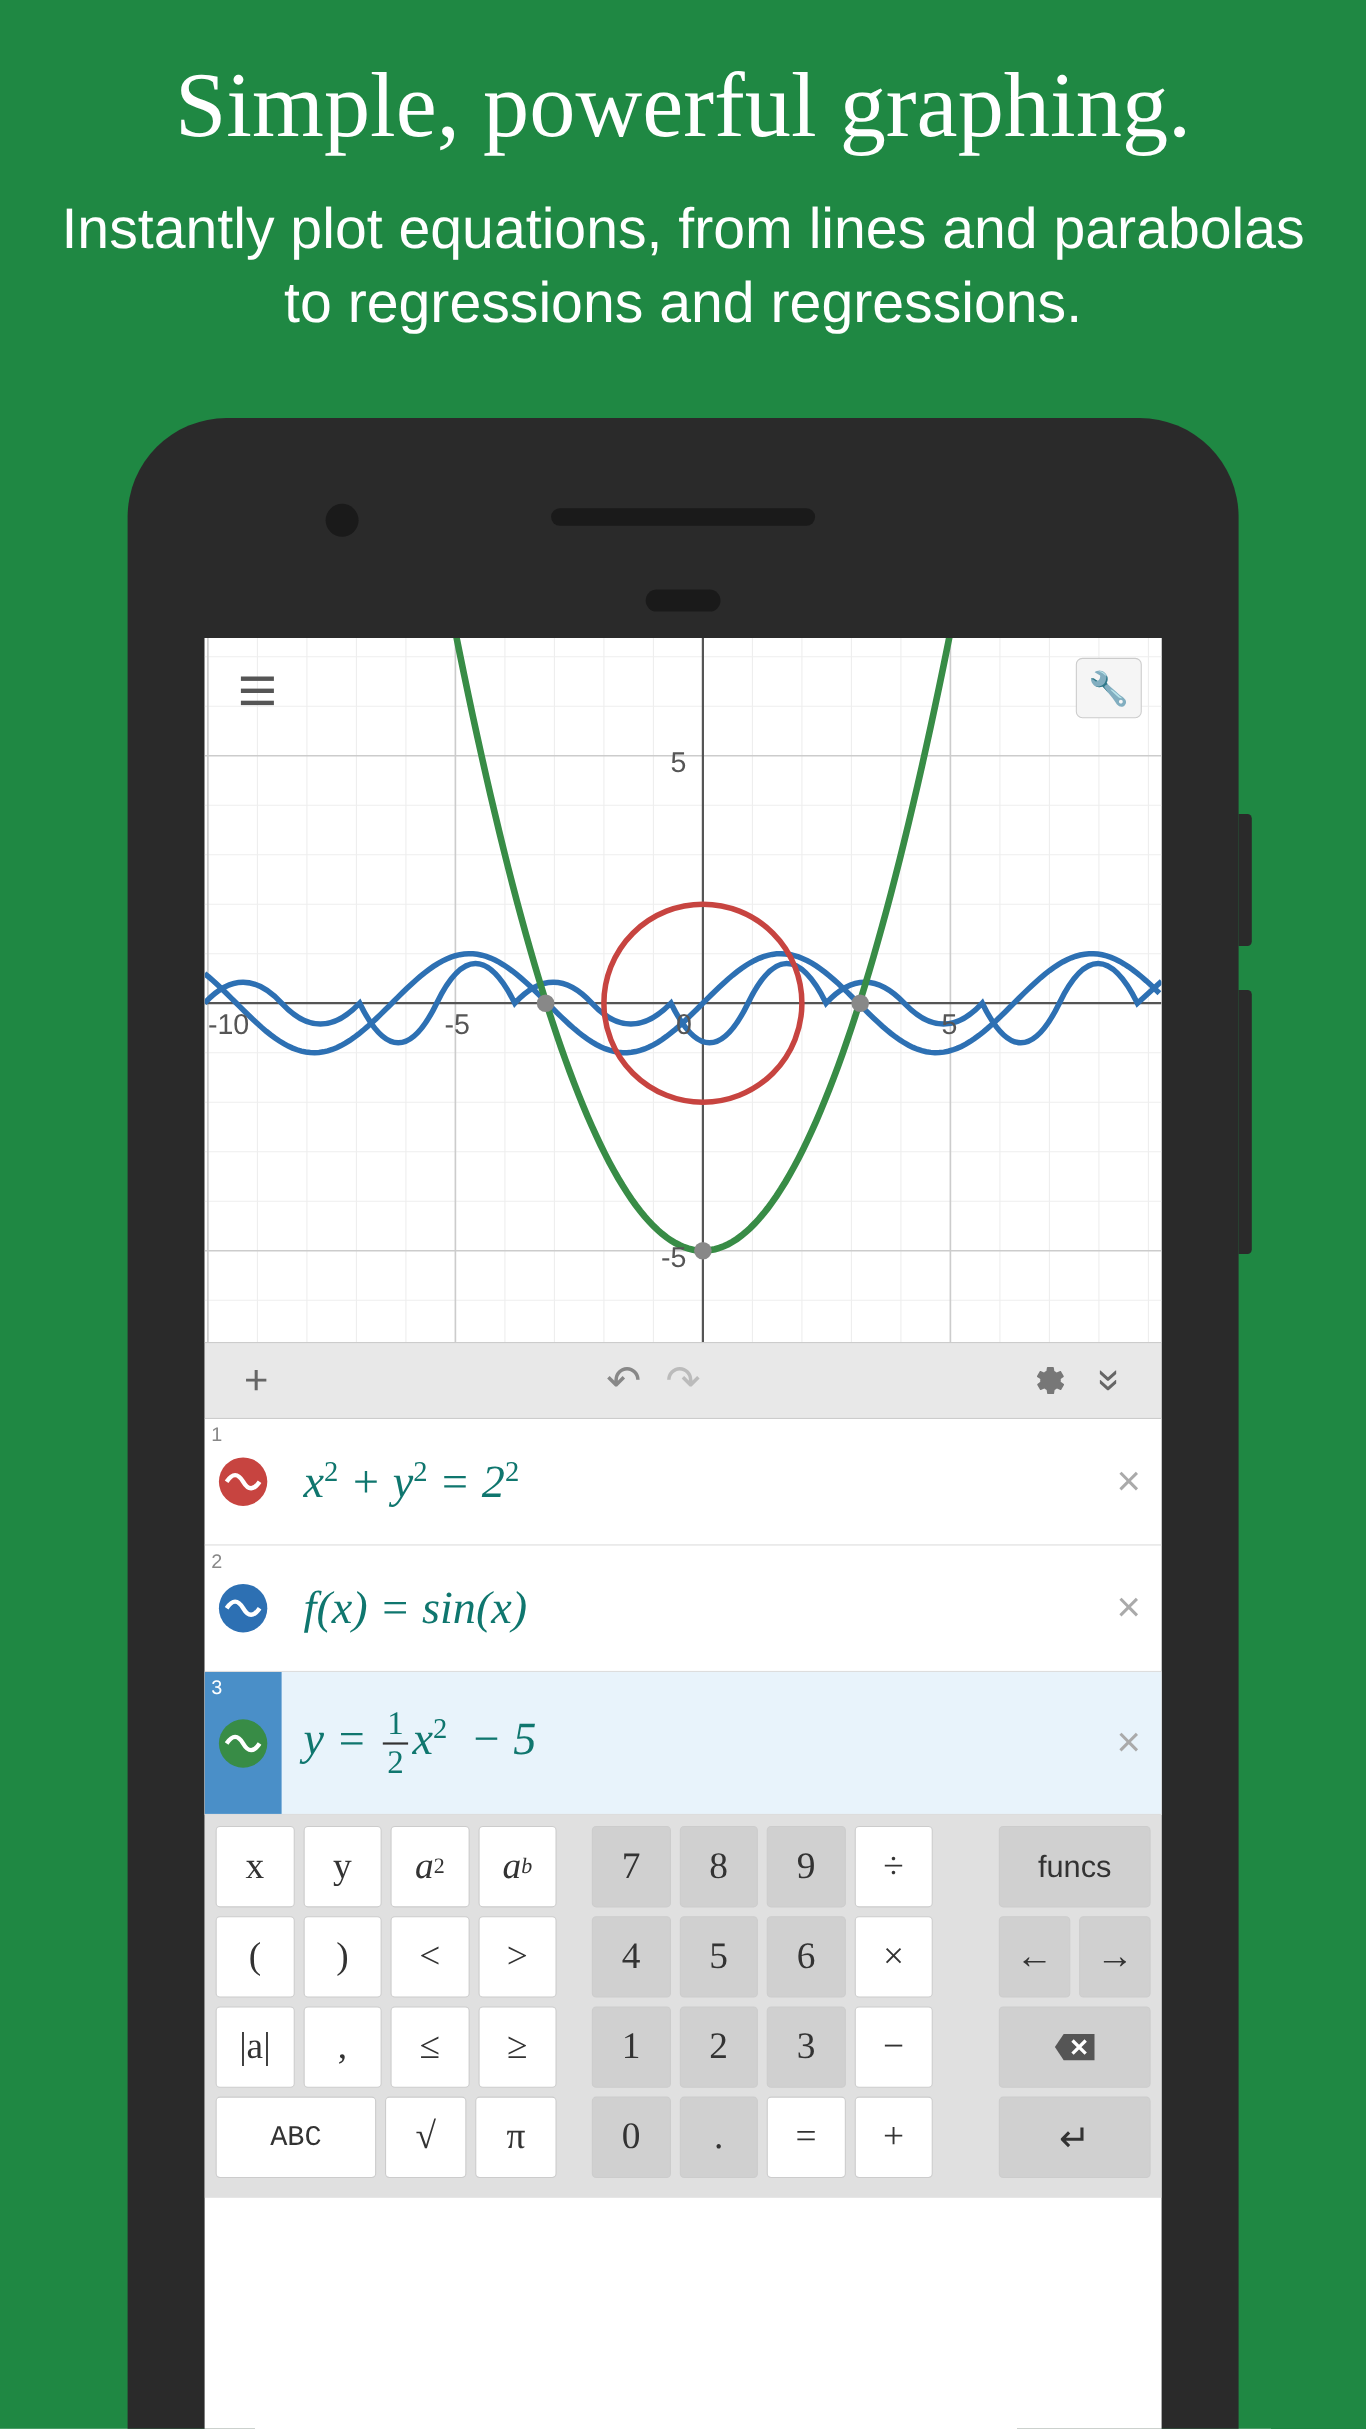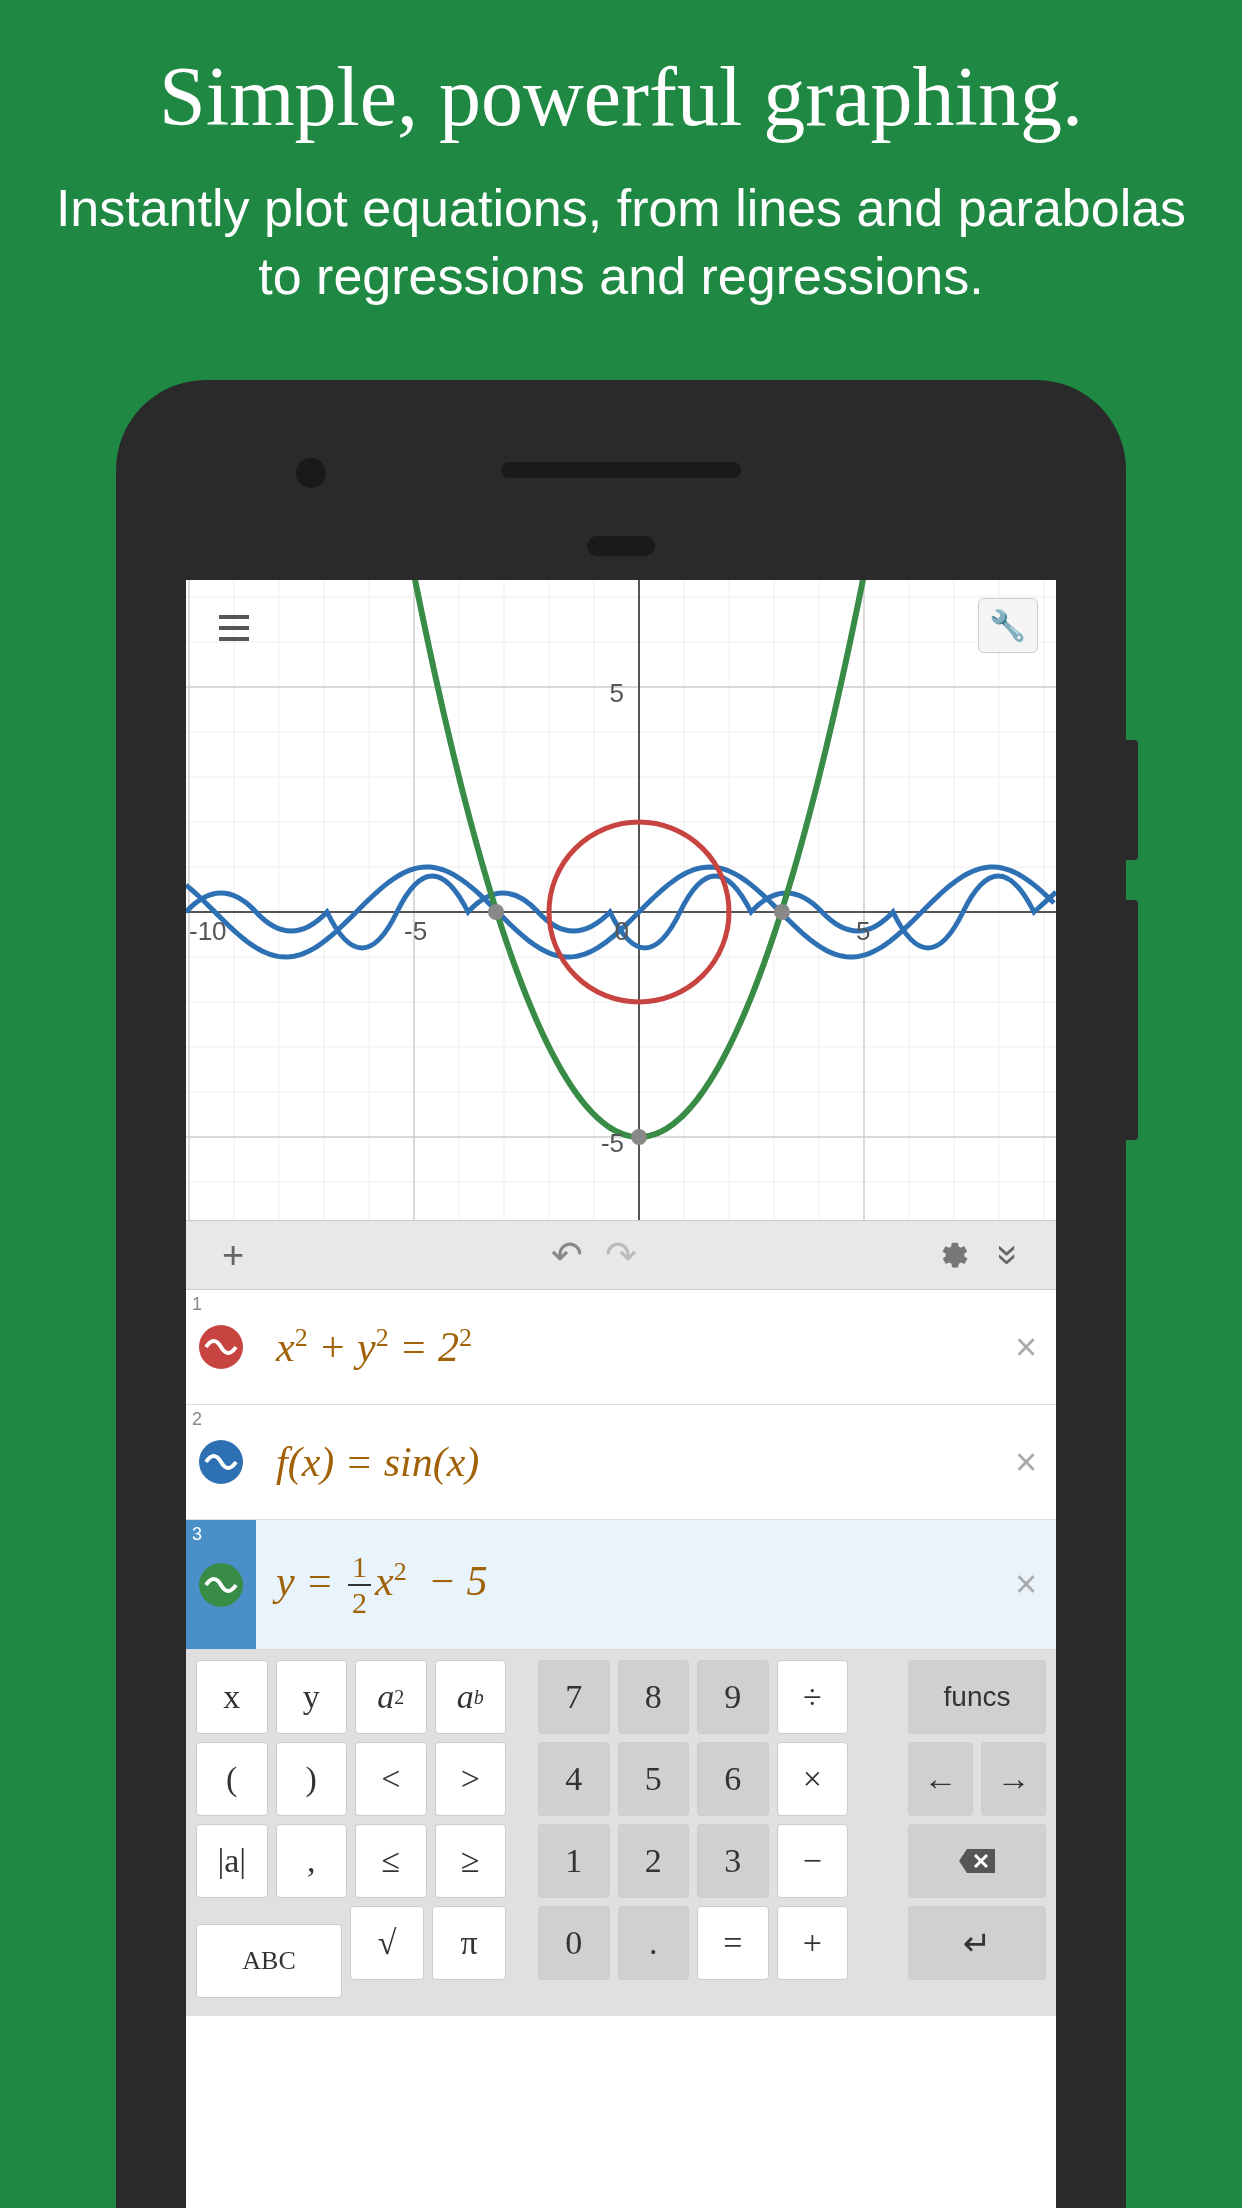--- a/index.html
+++ b/index.html
@@ -195,21 +195,21 @@
   align-items: center;
   justify-content: center;
 }
 .expr-color-icon svg { width: 34px; height: 34px; }
 .expr-formula {
   flex: 1;
   padding-left: 20px;
   font-family: 'Times New Roman', serif;
   font-size: 42px;
   font-style: italic;
-  color: #a16207;
+  color: #0f766e;
 }
 .expr-formula sup {
   font-size: 26px;
   font-style: normal;
 }
 .expr-close {
   width: 60px;
   font-size: 38px;
   color: #aaa;
   text-align: center;
@@ -482,21 +482,21 @@
           <div class="kb-key gray">
             <svg width="40" height="28" viewBox="0 0 40 28">
                 <path d="M10,2 L38,2 L38,26 L10,26 L2,14 Z" fill="#555"></path>
                 <path d="M18,8 L30,20 M30,8 L18,20" stroke="white" stroke-width="3"></path>
               </svg>
           </div>
         </div>
       </div>
       <div class="kb-row">
         <div class="kb-col-left">
-          <div class="kb-key" style="flex:2;font-family:Liberation Serif, serif;font-size:26px;margin-top:18px;">ABC</div>
+          <div class="kb-key" style="flex:2;font-family:Liberation Mono, monospace;font-size:26px;">ABC</div>
           <div class="kb-key">√</div>
           <div class="kb-key">π</div>
         </div>
         <div class="kb-spacer"></div>
         <div class="kb-col-mid">
           <div class="kb-key gray">0</div>
           <div class="kb-key gray">.</div>
           <div class="kb-key">=</div>
           <div class="kb-key">+</div>
         </div>

